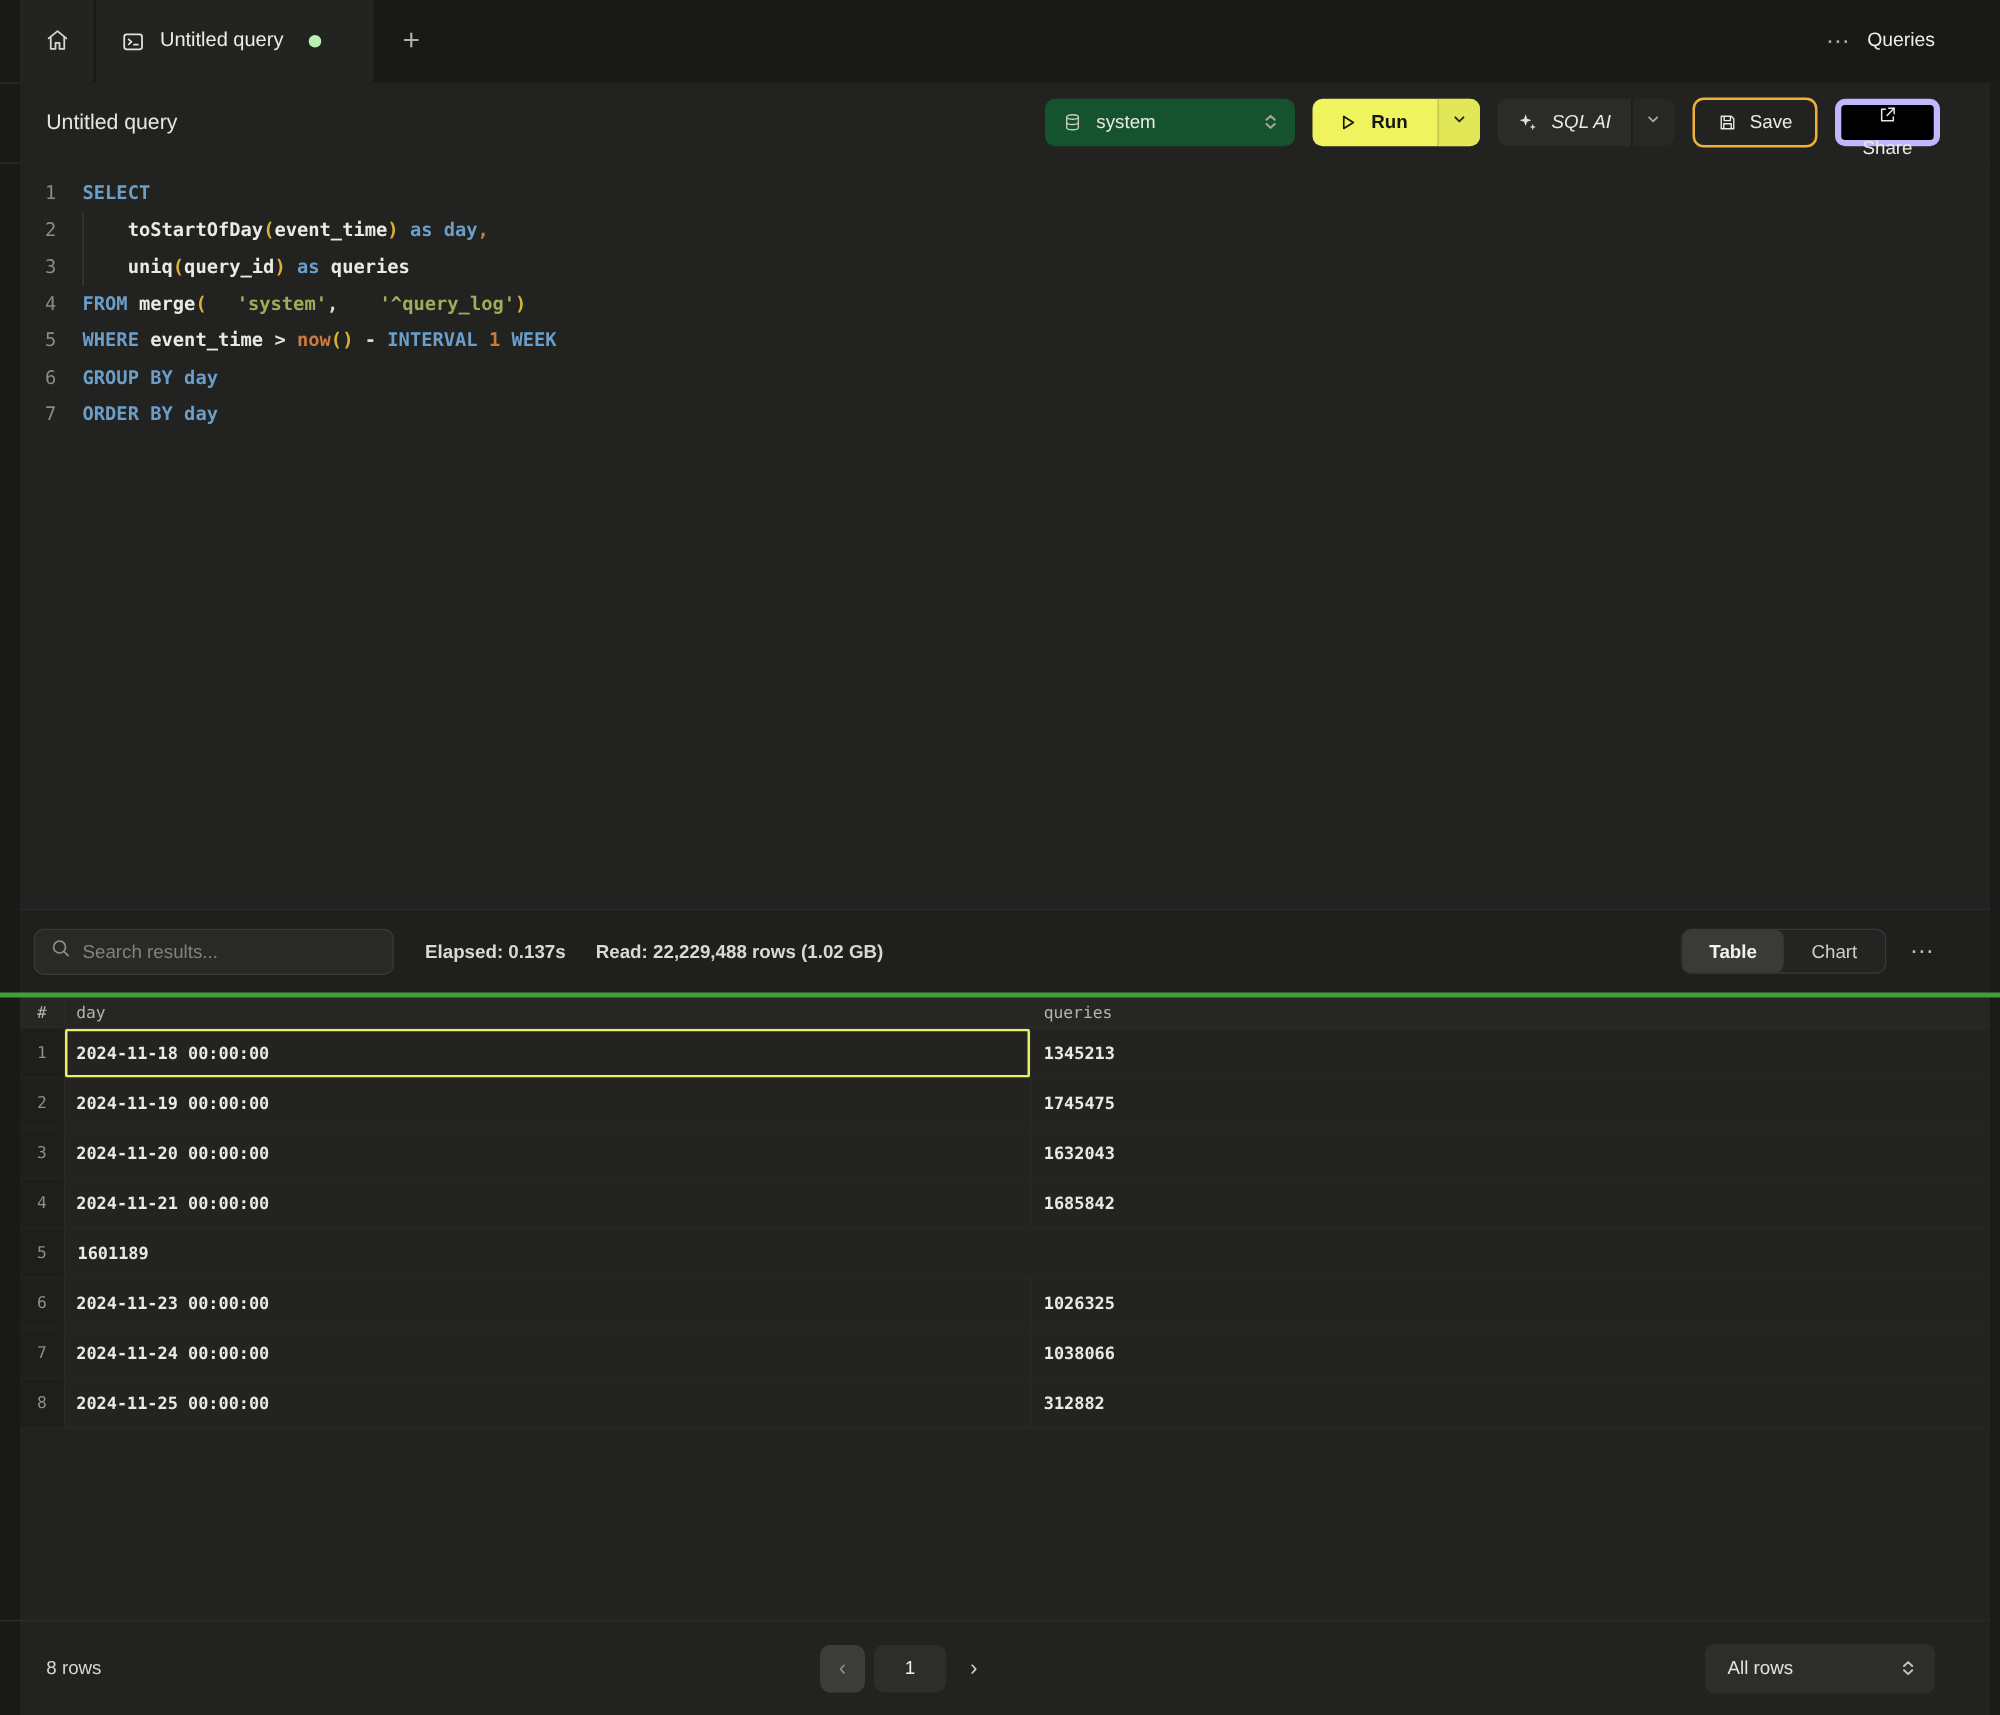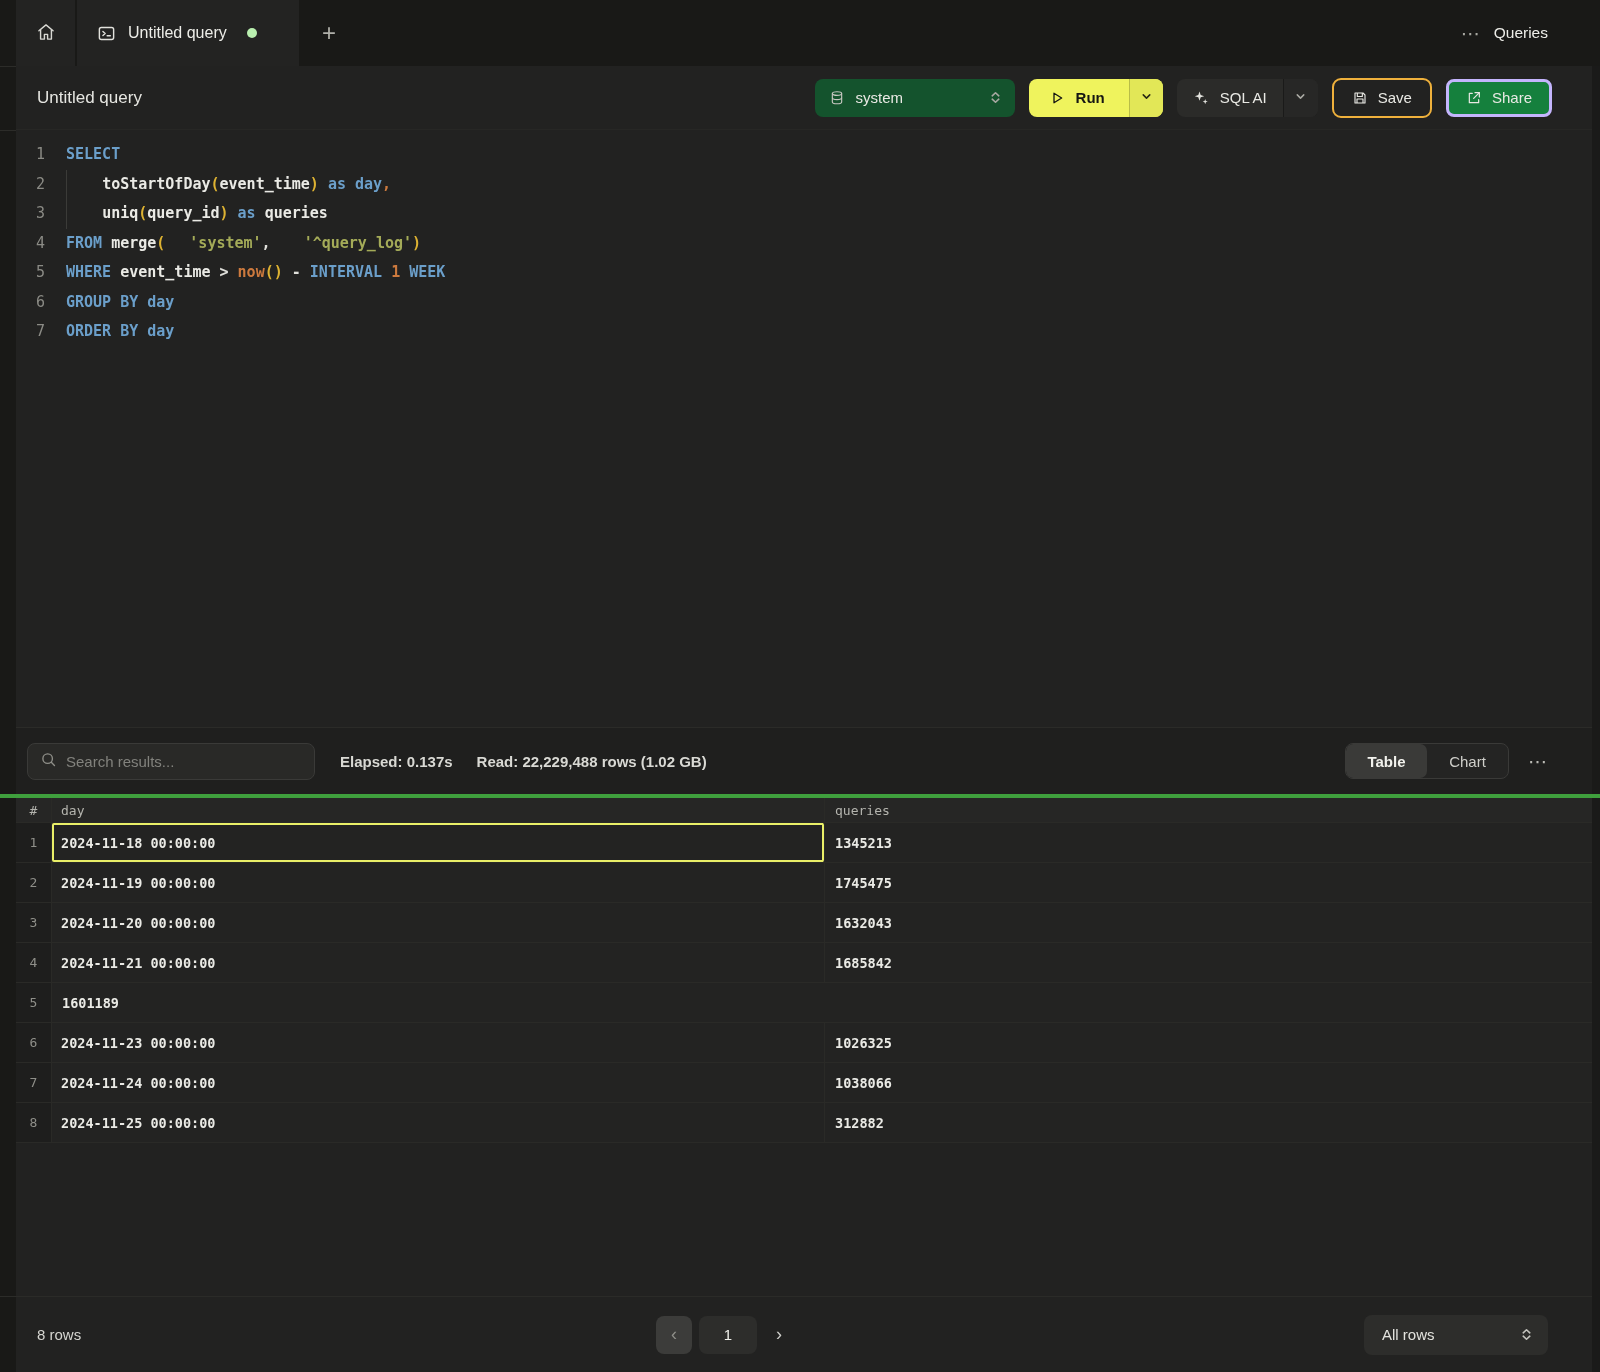--- a/index.html
+++ b/index.html
@@ -40,25 +40,25 @@
   .qh-controls { margin-left:auto; display:flex; align-items:center; gap:14px; }
   .ctl { height:38px; border-radius:8px; display:flex; align-items:center; font-size:15px; cursor:pointer; border:none; color:#e9e9e4; }
   .db-select { width:200px; background:#14532d; padding:0 12px 0 14px; gap:11px; }
   .db-select .updown { margin-left:auto; color:#a8a8a2; }
   .icon16 svg { width:16px; height:16px; display:block; }
   .icon18 svg { width:18px; height:18px; display:block; }
   .run-btn { background:#eff35d; color:#161613; overflow:hidden; padding:0;text-align:right; }
   .run-main { display:flex; align-items:center; gap:11px; padding:0 24px 0 20px; height:100%; }
   .run-label { font-size:15px; font-weight:600; color:#161613; }
   .run-chev { width:34px; height:100%; background:#e2e757; border-left:1px solid rgba(0,0,0,.18); display:flex; align-items:center; justify-content:center; color:#2a2a14; }
-  .sqlai-btn { background:#2b2b29; padding:0; overflow:hidden; }
+  .sqlai-btn { background:#2b2b29; padding:0; overflow:hidden;font-style:italic; }
   .sqlai-main { display:flex; align-items:center; gap:10px; padding:0 16px 0 15px; height:100%; }
   .sqlai-chev { width:35px; height:100%; border-left:1px solid #1a1a19; background:#272726; display:flex; align-items:center; justify-content:center; color:#a8a8a2; }
   .save-btn { height:40px; background:#222221; border:2px solid #efb13c; border-radius:9px; padding:0 18px; gap:10px; }
-  .share-btn { background:#15803d; border:3px solid #c4b5fd; padding:0 17px; gap:10px; }
+  .share-btn { background:#000000; border:5px solid #c4b5fd; padding:0 17px; gap:10px;flex-direction:column; }
 
   
   .editor { height:597px; flex:0 0 597px; background:#222221; padding-top:10px; font-family:"DejaVu Sans Mono", monospace; font-size:15px; overflow:hidden; }
   .line { display:flex; line-height:29.5px; position:relative; padding-left:16px; }
   .line.guide::before { content:""; position:absolute; left:66px; top:0; bottom:0; border-left:1px solid #3b3b38; }
   .ln { width:29px; text-align:right; color:#8b8b85; flex:0 0 29px; }
   .code { padding-left:21px; white-space:pre; font-weight:700; }
   .tk-kw { color:#6b9fca; }
   .tk-fn { color:#eaeae5; }
   .tk-p  { color:#ddb232; }

